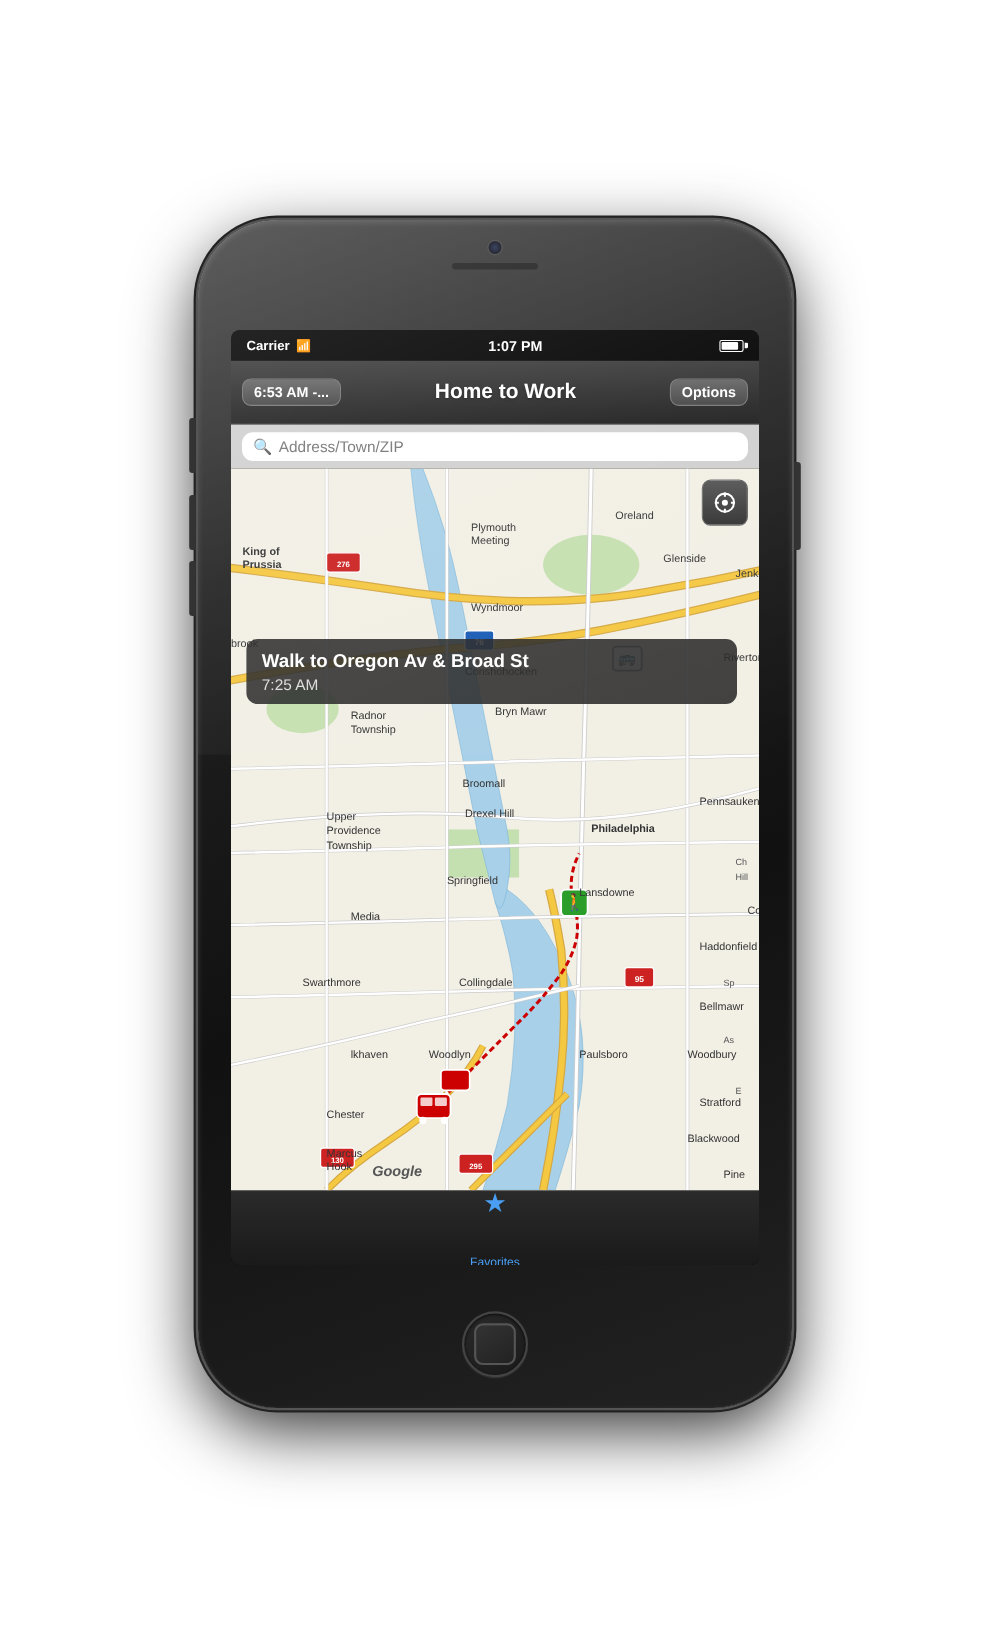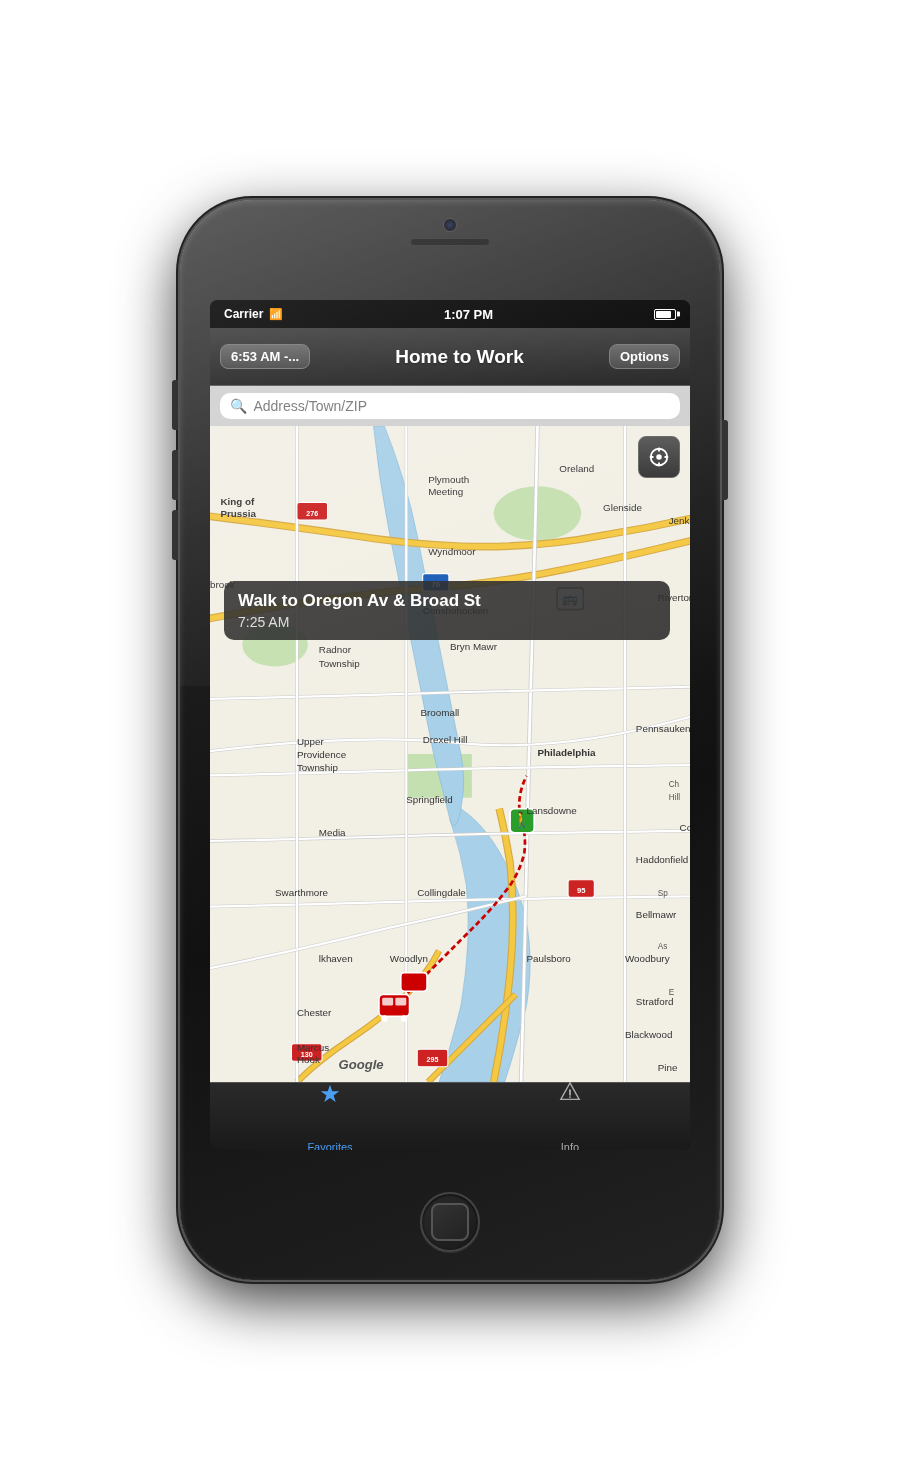--- a/index.html
+++ b/index.html
@@ -572,30 +572,20 @@
       <div class="tab-bar">
 
         <div class="tab-item active">
           <span class="tab-icon-star">★</span>
           <span class="tab-label" style="color:#4a9ff5">Favorites</span>
         </div>
 
 
 
 
-        <div class="tab-item">
-          <span class="tab-icon">
-            <svg width="22" height="22" viewBox="0 0 24 24" fill="none">
-              <path d="M 12 2 L 22 20 L 2 20 Z" stroke="#aaa" stroke-width="1.5" fill="none"></path>
-              <line x1="12" y1="10" x2="12" y2="15" stroke="#aaa" stroke-width="2" stroke-linecap="round"></line>
-              <circle cx="12" cy="17.5" r="1" fill="#aaa"></circle>
-            </svg>
-          </span>
-          <span class="tab-label">Info</span>
-        </div>
 
       </div>
     </div>
   </div>
 
   <div class="home-button">
     <div class="home-button-inner"></div>
   </div>
 </div>
 

